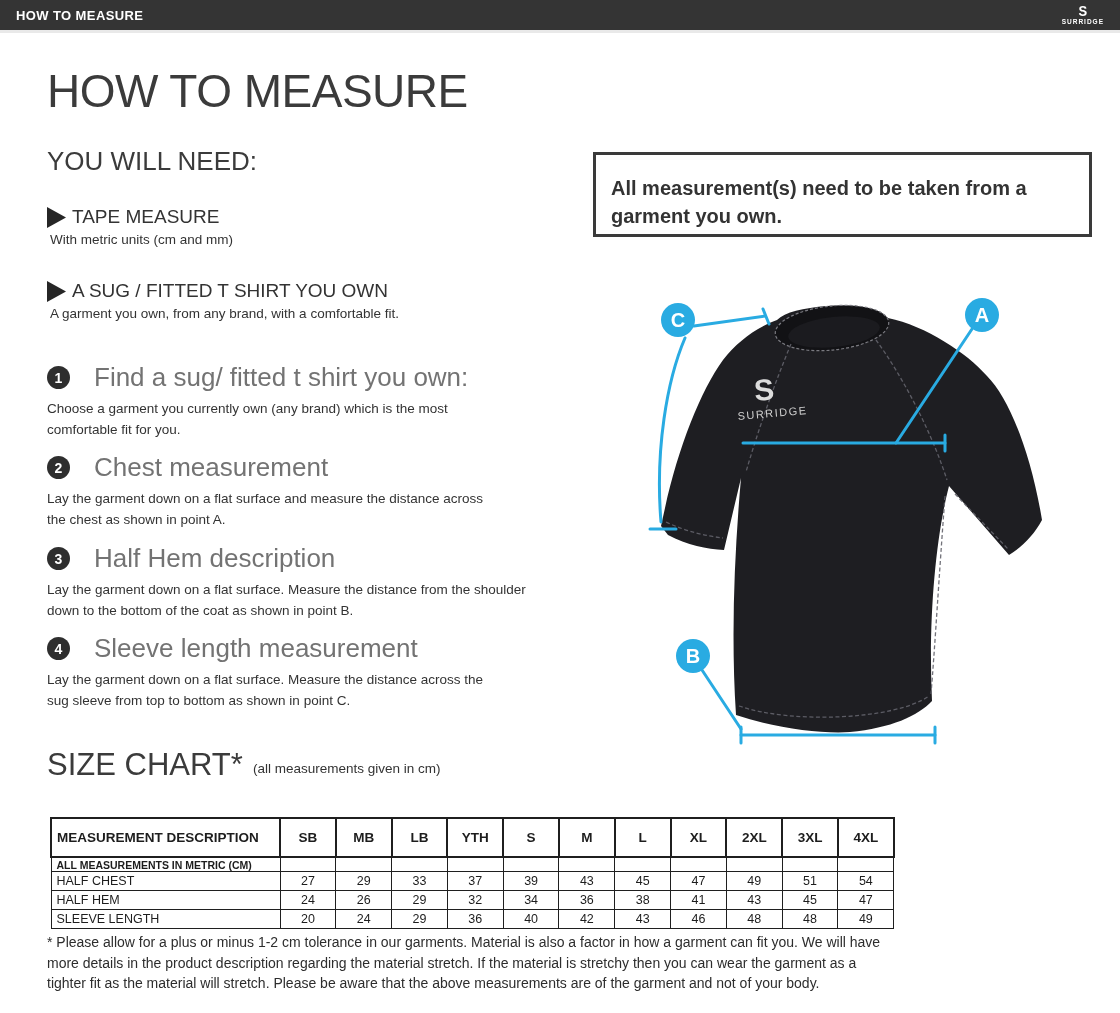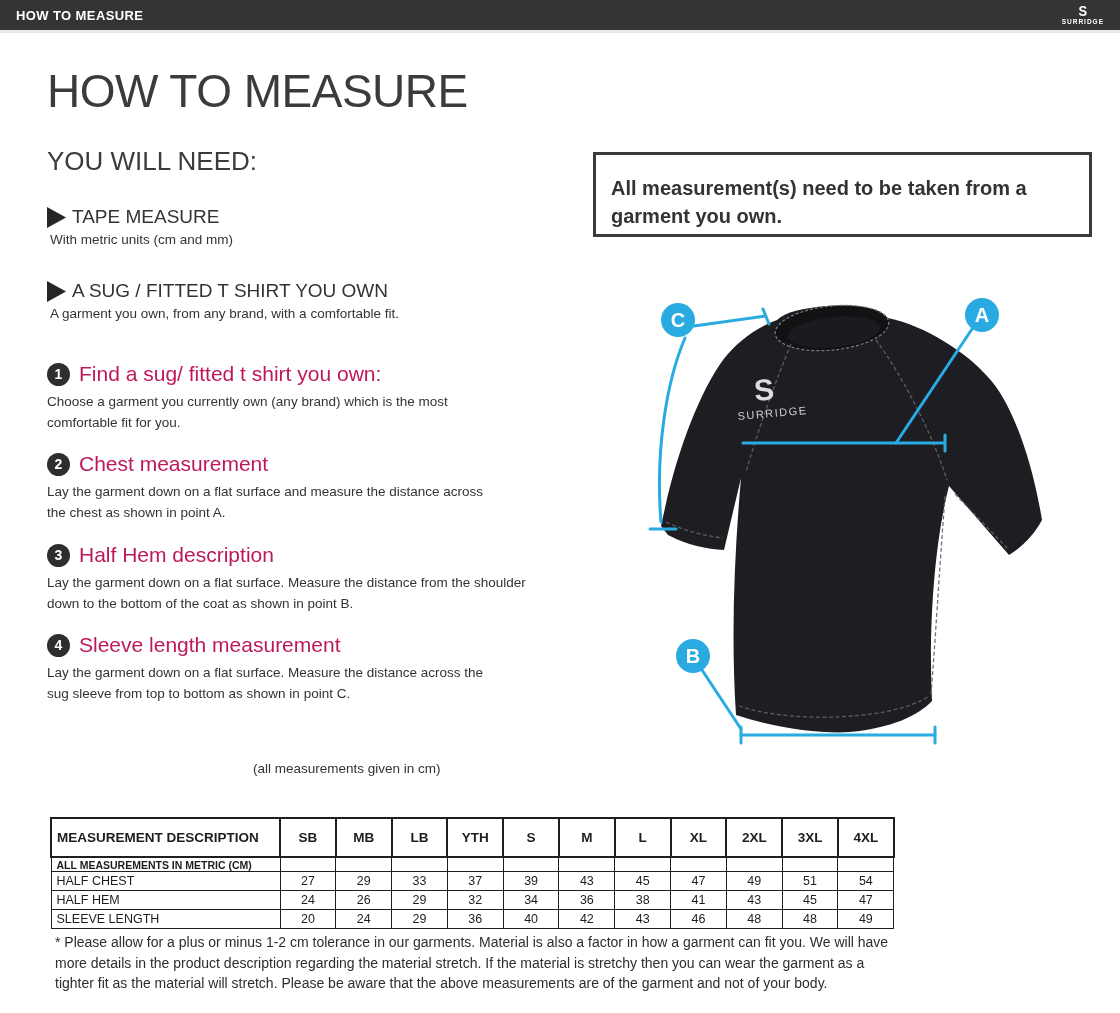--- a/index.html
+++ b/index.html
@@ -21,21 +21,21 @@
 
   .need{position:absolute;left:47px;}
   .need-head{display:flex;align-items:center;}
   .need-title{font-size:19px;color:#333;margin-left:6px;}
   .need-sub{font-size:13.5px;color:#333;margin-top:4px;margin-left:3px;}
 
   .step{position:absolute;left:47px;}
   .badge{width:23px;height:23px;border-radius:50%;background:#2e2e2e;color:#fff;
          font-size:14px;font-weight:bold;display:flex;align-items:center;justify-content:center;flex:0 0 23px;}
   .step-head{display:flex;align-items:center;}
-  .step-title{font-size:21px;color:#be185d;margin-left:9px;}
+  .step-title{font-size:26px;color:#737373;margin-left:24px;}
   .step-body{font-size:13.5px;color:#333;line-height:1.58;margin-top:5px;}
   .step-body span{display:block;}
 
   .note-box{position:absolute;left:593px;top:152px;width:499px;height:85px;box-sizing:border-box;
             border:3px solid #3a3a3a;padding:19px 15px;font-size:20px;font-weight:bold;
             color:#333;line-height:1.4;}
   .note-box span{display:block;}
 
   .figure{position:absolute;left:595px;top:268px;width:500px;height:510px;}
   .stitch{stroke:#63636b;stroke-width:1.3;fill:none;stroke-dasharray:4 2.5;opacity:.9;}
@@ -49,21 +49,21 @@
 
   table.size{position:absolute;left:50px;top:817px;border-collapse:collapse;table-layout:fixed;
              width:843px;color:#1d1d1d;}
   table.size th{border:2px solid #1f1f1f;font-size:13.5px;font-weight:bold;padding:9px 2px;height:19px;}
   table.size td{border:1.5px solid #1f1f1f;font-size:12.5px;text-align:center;height:18px;padding:0 2px;}
   table.size .desc{text-align:left;padding-left:5px;}
   table.size tr.metric td{height:13px;font-size:10.5px;font-weight:bold;}
   table.size tr.metric td.desc{font-size:10.5px;margin-top:10px;}
 
   .footnote{position:absolute;left:47px;top:932px;width:1048px;font-size:14px;color:#2d2d2d;line-height:1.48;}
-  .footnote span{display:block;margin-left:8px;}
+  .footnote span{display:block;}
 </style>
 </head>
 <body>
 
 <div class="page">
 
   <header class="topbar">
     <span class="topbar-title">HOW TO MEASURE</span>
     <div class="topbar-logo">
       <span class="s">S</span>
@@ -179,20 +179,21 @@
     <g>
       <circle class="anno-circle" cx="387" cy="47" r="17"></circle>
       <text class="anno-letter" x="387" y="54">A</text>
       <circle class="anno-circle" cx="98" cy="388" r="17"></circle>
       <text class="anno-letter" x="98" y="395">B</text>
       <circle class="anno-circle" cx="83" cy="52" r="17"></circle>
       <text class="anno-letter" x="83" y="59">C</text>
     </g>
   </svg>
 
+  <div class="sc-title">SIZE CHART*</div>
   <div class="sc-sub">(all measurements given in cm)</div>
 
   <table class="size">
     <colgroup>
       <col style="width:229px;">
         <col style="width:55.8px;">
         <col style="width:55.8px;">
         <col style="width:55.8px;">
       <col style="width:55.8px;">
         <col style="width:55.8px;">

